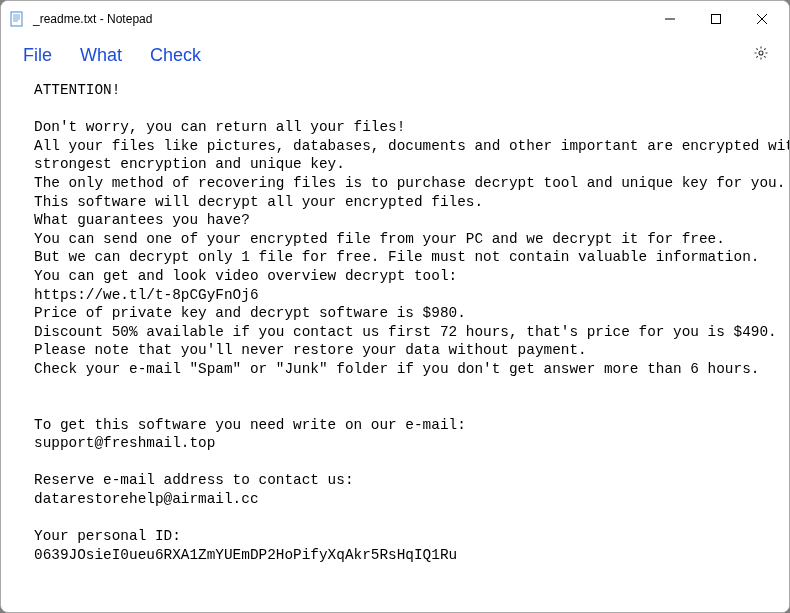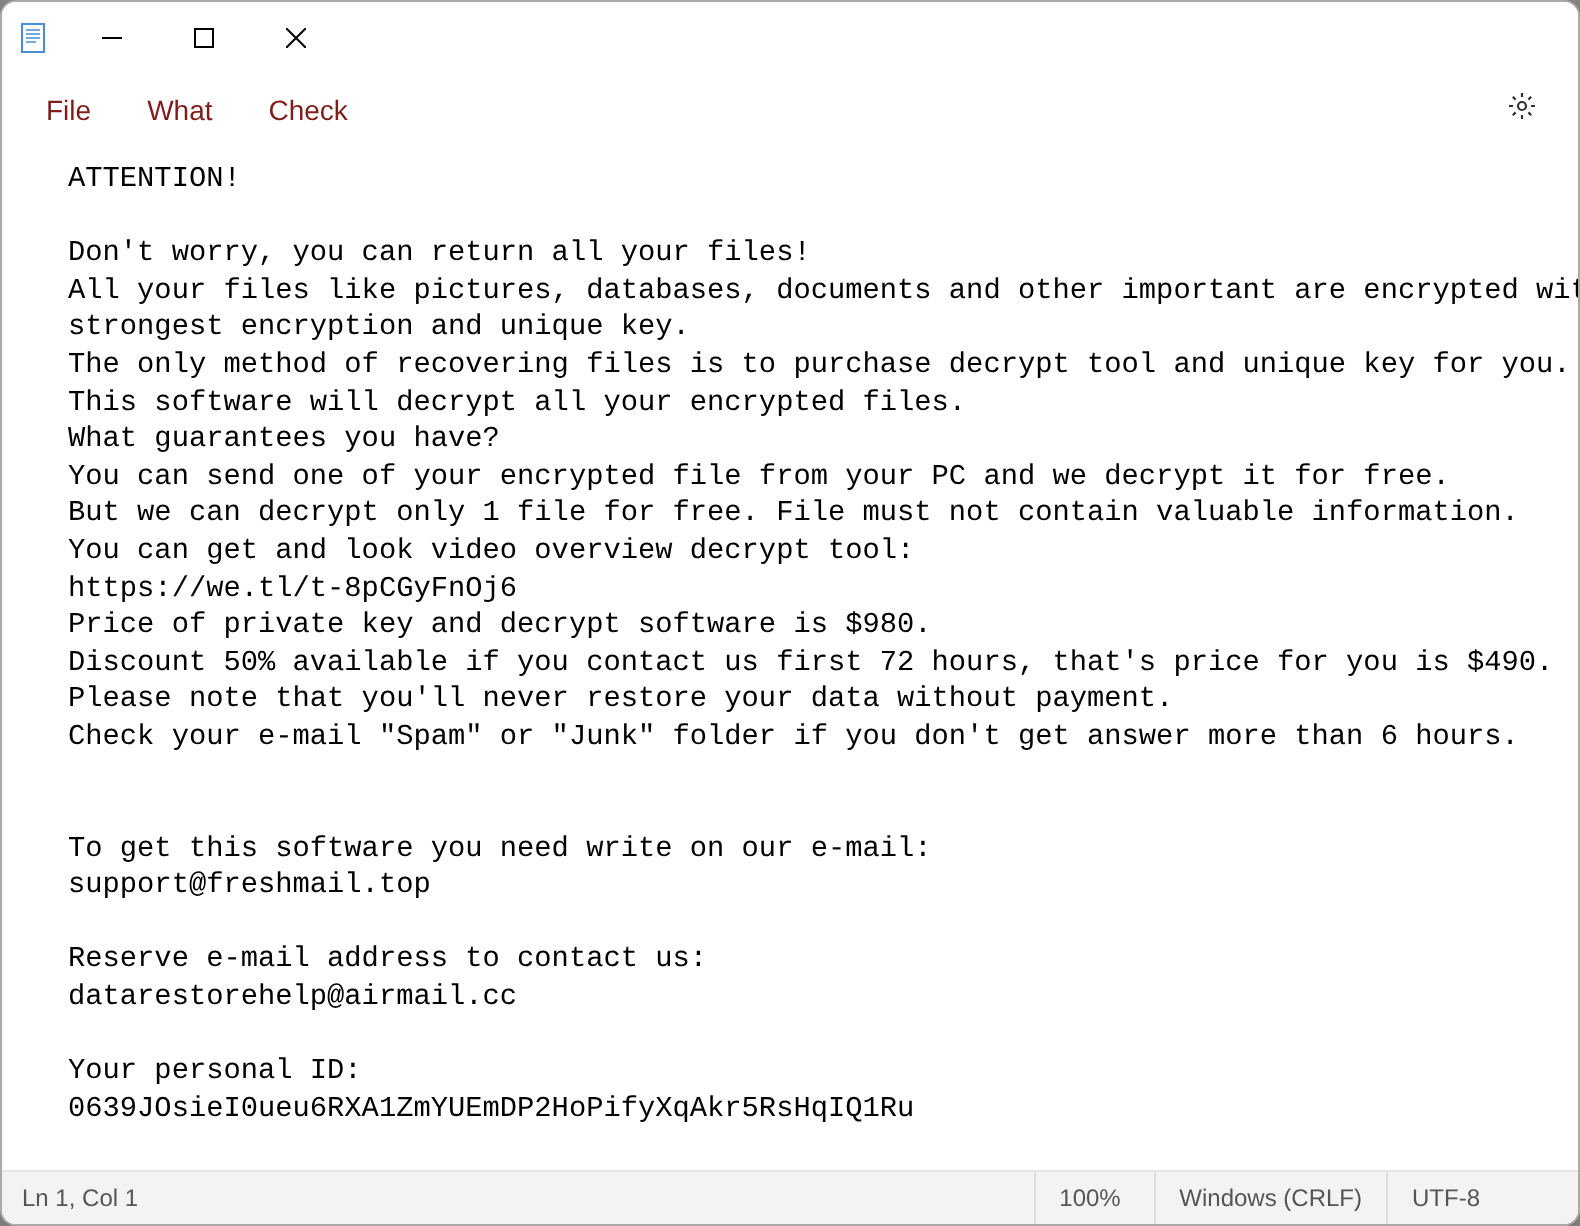--- a/index.html
+++ b/index.html
@@ -61,22 +61,22 @@
     .menubar {
       height: 36px;
       background: #fff;
       display: flex;
       align-items: center;
       padding: 0 8px;
       position: relative;
     }
     .menu-item {
       padding: 4px 14px;
-      font-size: 14px;
-      color: #7f1d1d;
+      font-size: 18px;
+      color: #1d4ed8;
       cursor: pointer;
       border-radius: 4px;
     }
     .settings-icon {
       position: absolute;
       right: 14px;
       cursor: pointer;
       display: flex;
       align-items: center;
       justify-content: center;
@@ -140,20 +140,21 @@
   <div class="titlebar">
     <span class="app-icon">
       <svg width="16" height="16" viewBox="0 0 16 16">
         <rect x="2" y="1" width="11" height="14" fill="#fff" stroke="#4a8cd6" stroke-width="1"></rect>
         <line x1="4" y1="4" x2="11" y2="4" stroke="#4a8cd6" stroke-width="0.8"></line>
         <line x1="4" y1="6" x2="11" y2="6" stroke="#4a8cd6" stroke-width="0.8"></line>
         <line x1="4" y1="8" x2="11" y2="8" stroke="#4a8cd6" stroke-width="0.8"></line>
         <line x1="4" y1="10" x2="9" y2="10" stroke="#4a8cd6" stroke-width="0.8"></line>
       </svg>
     </span>
+    <span class="title-text">_readme.txt - Notepad</span>
     <div class="window-controls">
       <div class="win-btn">
         <svg width="10" height="10" viewBox="0 0 10 10">
             <line x1="0" y1="5" x2="10" y2="5" stroke="currentColor" stroke-width="1"></line>
           </svg>
       </div>
       <div class="win-btn">
         <svg width="10" height="10" viewBox="0 0 10 10">
             <rect x="0.5" y="0.5" width="9" height="9" fill="none" stroke="currentColor" stroke-width="1"></rect>
           </svg>
@@ -201,19 +202,13 @@
 
 To get this software you need write on our e-mail:
 support@freshmail.top
 
 Reserve e-mail address to contact us:
 datarestorehelp@airmail.cc
 
 Your personal ID:
 0639JOsieI0ueu6RXA1ZmYUEmDP2HoPifyXqAkr5RsHqIQ1Ru</div>
 
-  <div class="statusbar">
-    <div class="status-left">Ln 1, Col 1</div>
-    <div class="status-section status-sec-zoom">100%</div>
-    <div class="status-section status-sec-wide">Windows (CRLF)</div>
-    <div class="status-section status-sec-enc">UTF-8</div>
-  </div>
 </div>
 
 </body></html>

